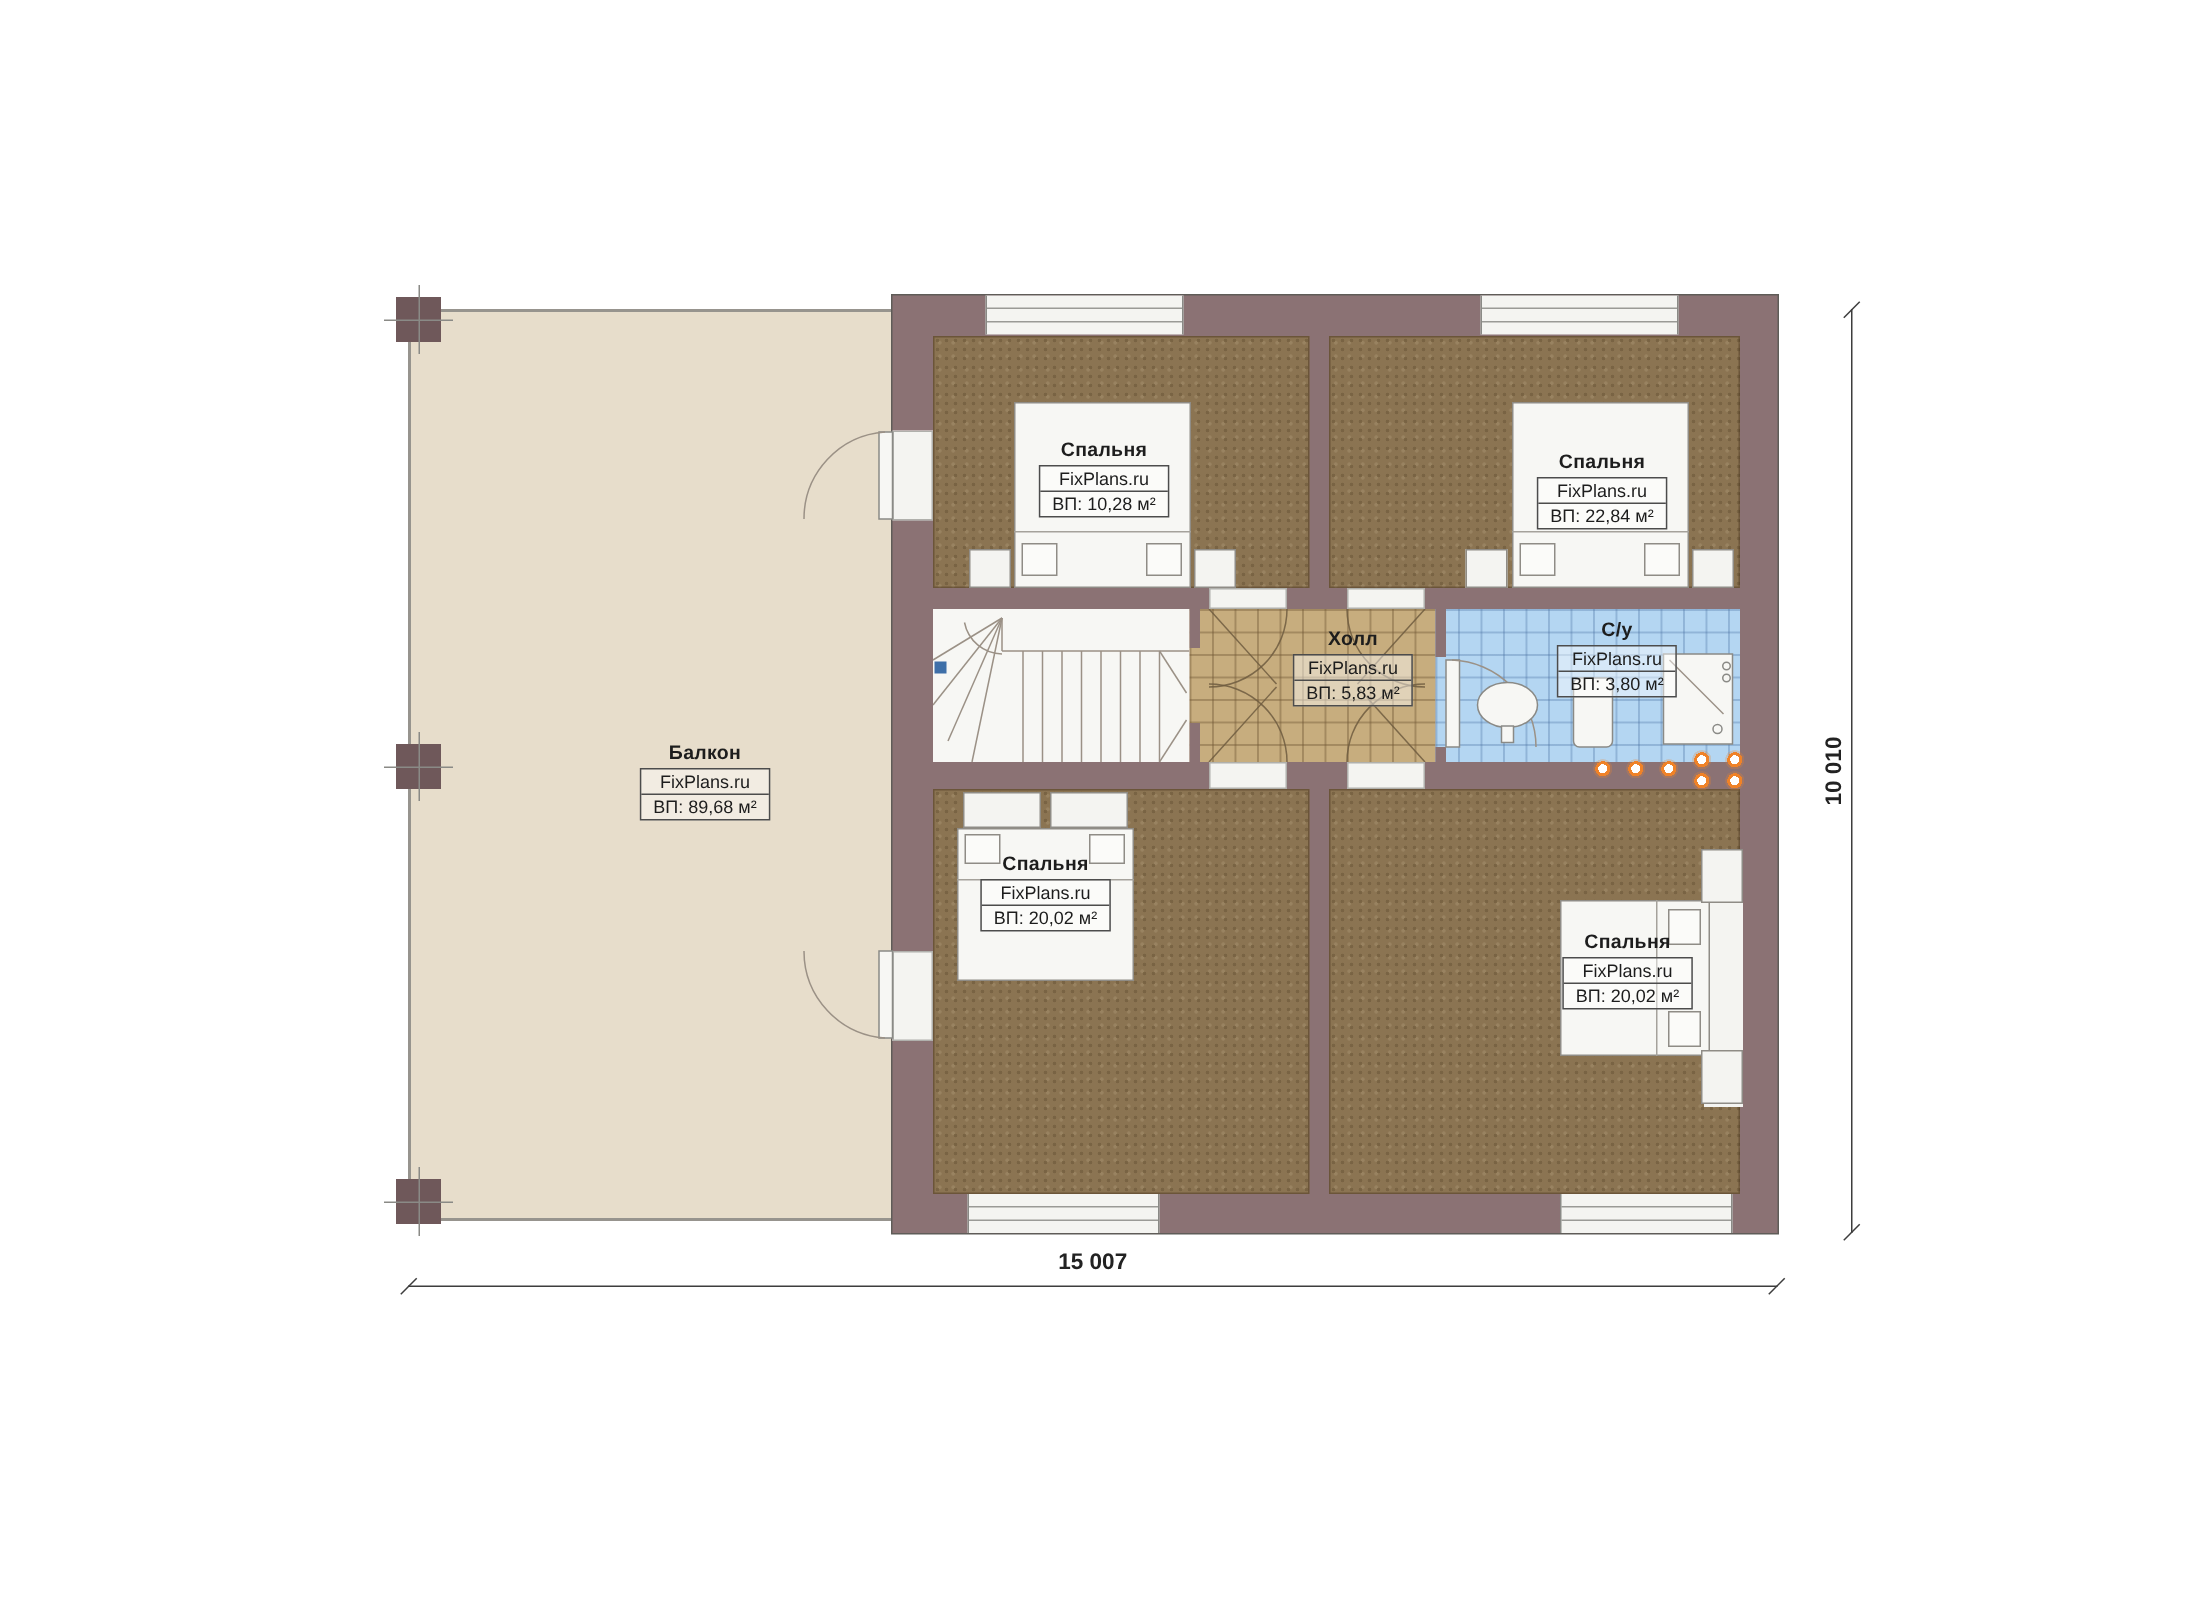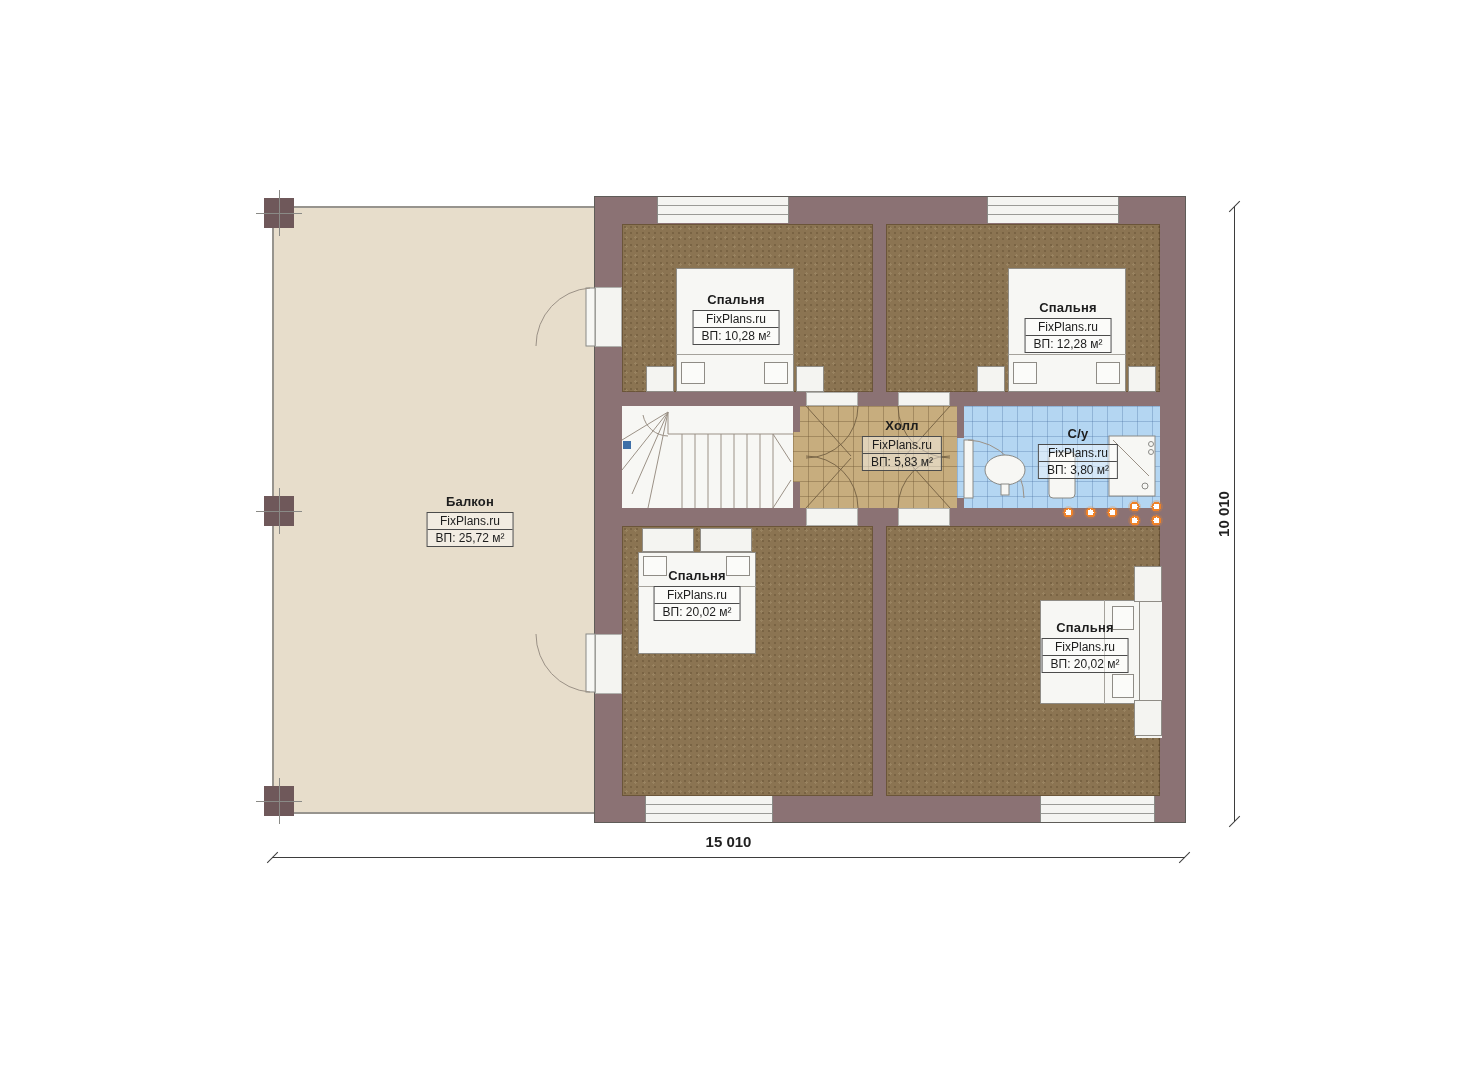--- a/index.html
+++ b/index.html
@@ -206,49 +206,49 @@
   <div class="abs spot" style="left:1106px;top:506px;"></div>
   <div class="abs spot" style="left:1128px;top:500px;"></div>
   <div class="abs spot" style="left:1150px;top:500px;"></div>
   <div class="abs spot" style="left:1128px;top:514px;"></div>
   <div class="abs spot" style="left:1150px;top:514px;"></div>
 
   <div class="room-label" style="left:470px;top:494px;">
     <div class="room-title">Балкон</div>
     <div class="label-box">
       <div class="label-row">FixPlans.ru</div>
-      <div class="label-row">ВП: 25,72 м²</div>
+      <div class="label-row">ВП: 89,68 м²</div>
     </div>
   </div>
 
   <div class="room-label" style="left:736px;top:292px;">
     <div class="room-title">Спальня</div>
     <div class="label-box">
       <div class="label-row">FixPlans.ru</div>
       <div class="label-row">ВП: 10,28 м²</div>
     </div>
   </div>
 
   <div class="room-label" style="left:1068px;top:300px;">
     <div class="room-title">Спальня</div>
     <div class="label-box">
       <div class="label-row">FixPlans.ru</div>
-      <div class="label-row">ВП: 12,28 м²</div>
+      <div class="label-row">ВП: 22,84 м²</div>
     </div>
   </div>
 
   <div class="room-label" style="left:902px;top:418px;">
     <div class="room-title">Холл</div>
     <div class="label-box">
       <div class="label-row">FixPlans.ru</div>
       <div class="label-row">ВП: 5,83 м²</div>
     </div>
   </div>
 
-  <div class="room-label" style="left:1078px;top:426px;">
+  <div class="room-label" style="left:1078px;top:412px;">
     <div class="room-title">С/у</div>
     <div class="label-box">
       <div class="label-row">FixPlans.ru</div>
       <div class="label-row">ВП: 3,80 м²</div>
     </div>
   </div>
 
   <div class="room-label" style="left:697px;top:568px;">
     <div class="room-title">Спальня</div>
     <div class="label-box">
@@ -261,21 +261,21 @@
     <div class="room-title">Спальня</div>
     <div class="label-box">
       <div class="label-row">FixPlans.ru</div>
       <div class="label-row">ВП: 20,02 м²</div>
     </div>
   </div>
 
   <div class="abs dim-h">
     <span class="tick l"></span>
     <span class="tick r"></span>
-    <span class="dim-text">15 010</span>
+    <span class="dim-text">15 007</span>
   </div>
   <div class="abs dim-v">
     <span class="tick t"></span>
     <span class="tick b"></span>
     <span class="dim-text">10 010</span>
   </div>
 
 </div>
 
 </body></html>

